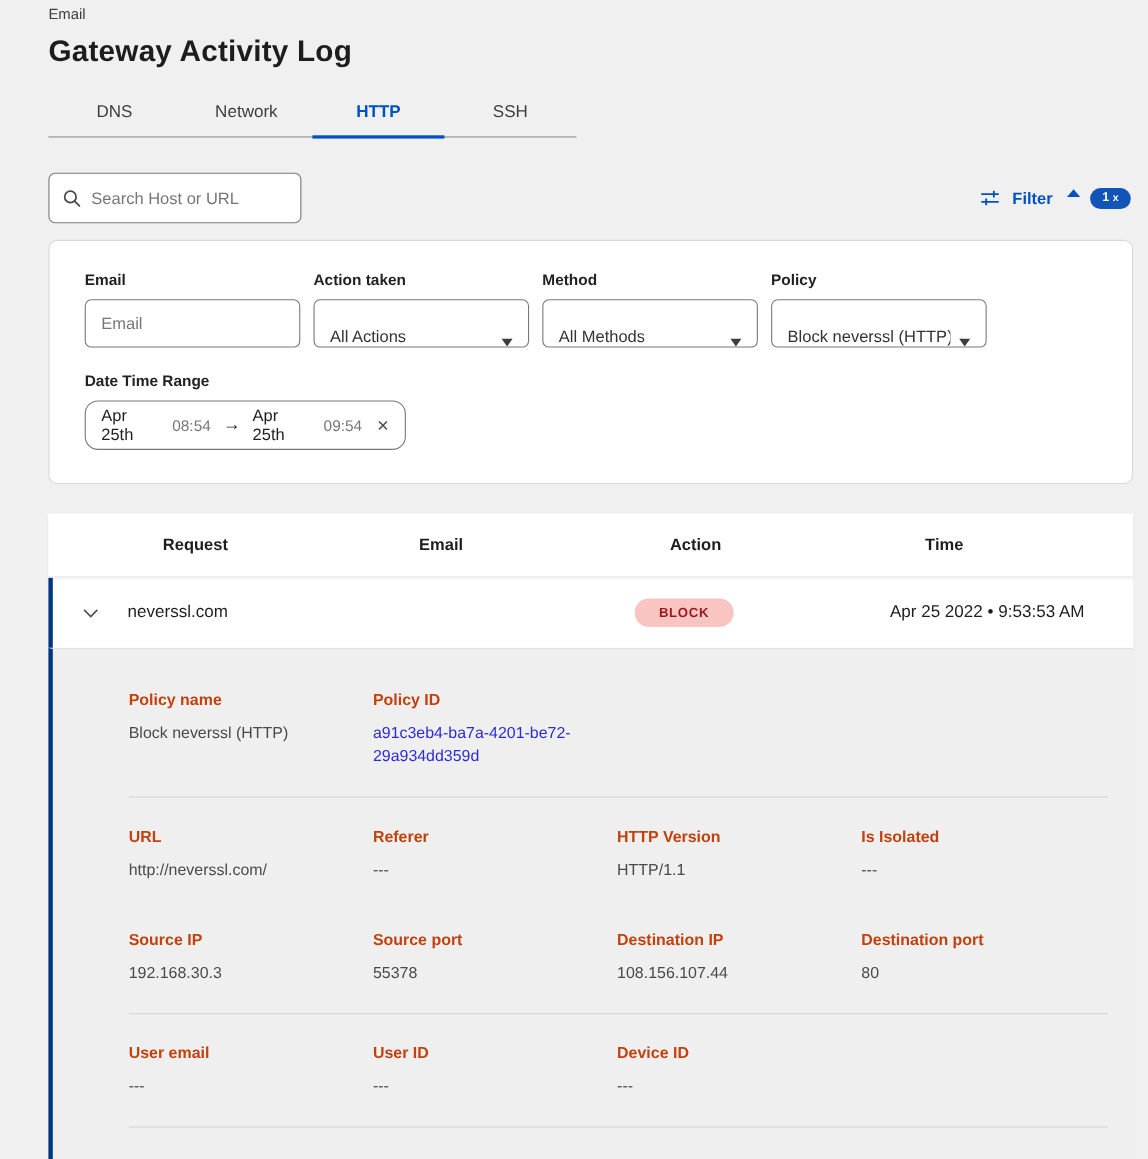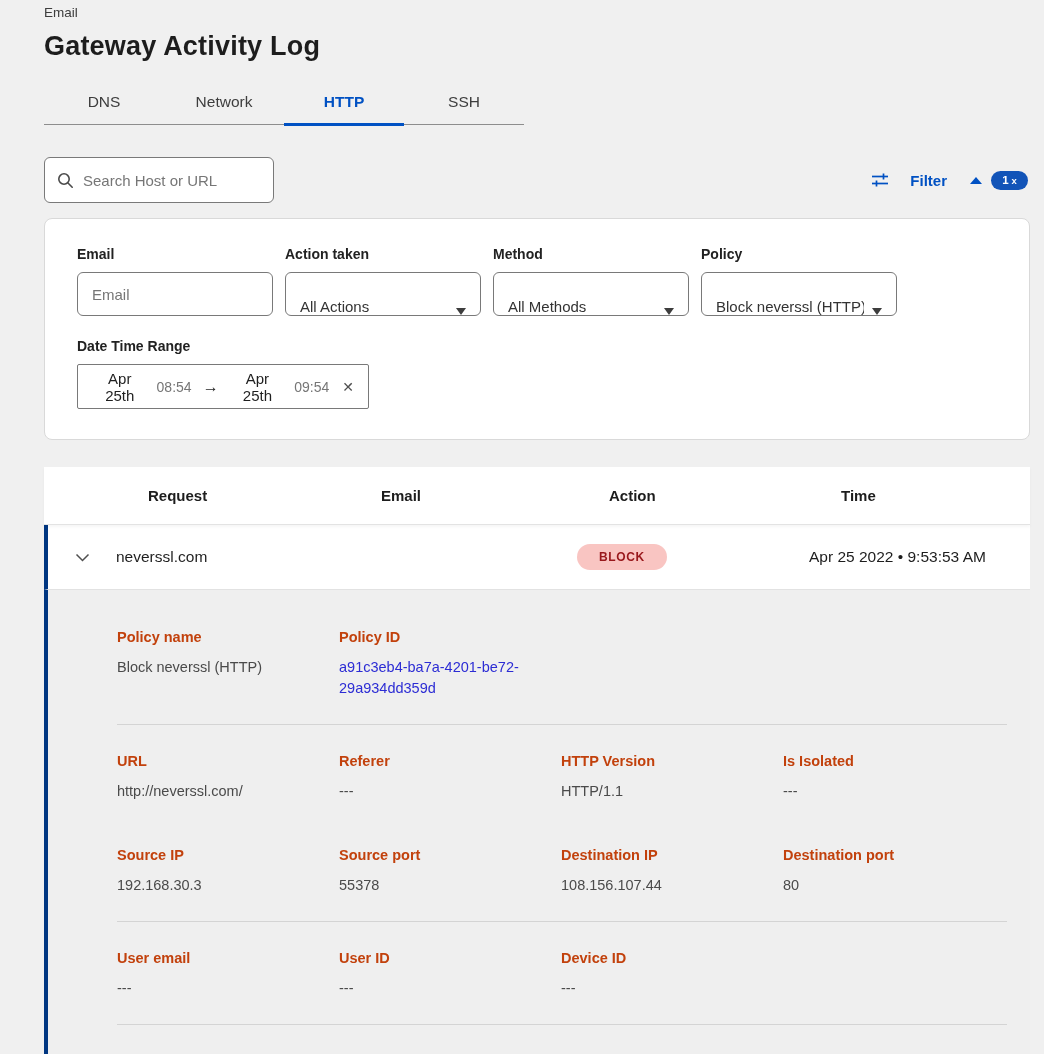--- a/index.html
+++ b/index.html
@@ -31,21 +31,21 @@
   .search-box {
     width:230px; height:46px; background:#fff; border:1px solid #797979; border-radius:6px;
     display:flex; align-items:center; padding:0 12px; gap:9px;
   }
   .search-box input {
     border:none; outline:none; font-size:15px; width:100%;
     font-family:"Liberation Sans", sans-serif; color:#333; background:transparent;
   }
   .search-box input::placeholder { color:#767676; }
   .filter-group { display:flex; align-items:center; gap:9px; margin-right:2px; }
-  .filter-btn { display:flex; align-items:center; gap:21px; cursor:pointer; }
+  .filter-btn { display:flex; gap:11px; cursor:pointer; }
   .filter-label { color:#0051c3; font-size:15px; font-weight:700; }
   .caret-up {
     width:0; height:0; border-left:6px solid transparent; border-right:6px solid transparent;
     border-bottom:7px solid #0051c3; margin-left:2px;
   }
   .filter-count {
     background:#1254b8; color:#fff; border-radius:10px; height:19px; min-width:37px;
     display:flex; align-items:center; justify-content:center; gap:3px;
     font-size:11.5px; font-weight:700; padding:0 8px; cursor:pointer;
   }
@@ -69,22 +69,22 @@
   }
   .text-input input::placeholder { color:#767676; }
   .select { justify-content:space-between; cursor:pointer;align-items:flex-end; }
   .select .val { white-space:nowrap; overflow:hidden; }
   .caret-down {
     width:0; height:0; border-left:5.5px solid transparent; border-right:5.5px solid transparent;
     border-top:7px solid #3d3d3d; flex:none; margin-left:8px;
   }
   .daterange-wrap { margin-top:22px; }
   .daterange {
-    width:292px; height:45px; border:1px solid #797979; border-radius:2px; background:#fff;
-    display:flex; align-items:center; padding:0 14px; gap:9px; font-size:15px; cursor:pointer;text-align:center;
+    width:292px; height:45px; border:1px solid #797979; border-radius:12px; background:#fff;
+    display:flex; align-items:center; padding:0 14px; gap:9px; font-size:15px; cursor:pointer;
   }
   .dr-date { color:#1f1f1f; }
   .dr-time { color:#767676; font-size:14px; }
   .dr-arrow { color:#1f1f1f; font-size:16px; padding:0 2px; }
   .dr-clear { color:#4f4f4f; font-size:14px; margin-left:4px; cursor:pointer; }
 
   
   .table-card { margin-top:27px; background:#fff; width:986px; position:relative; height:602px; }
   .thead {
     display:grid; grid-template-columns:68px 233px 228px 232px 1fr; align-items:center;

